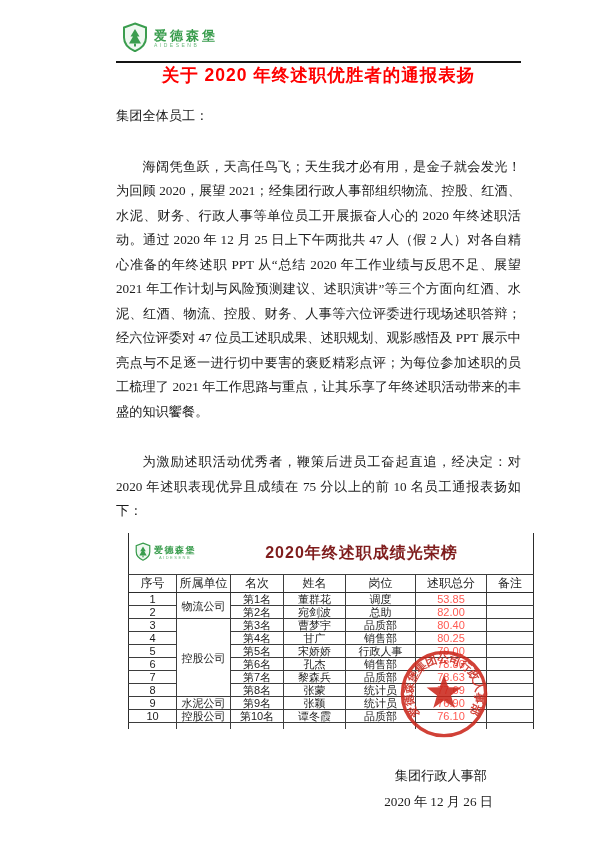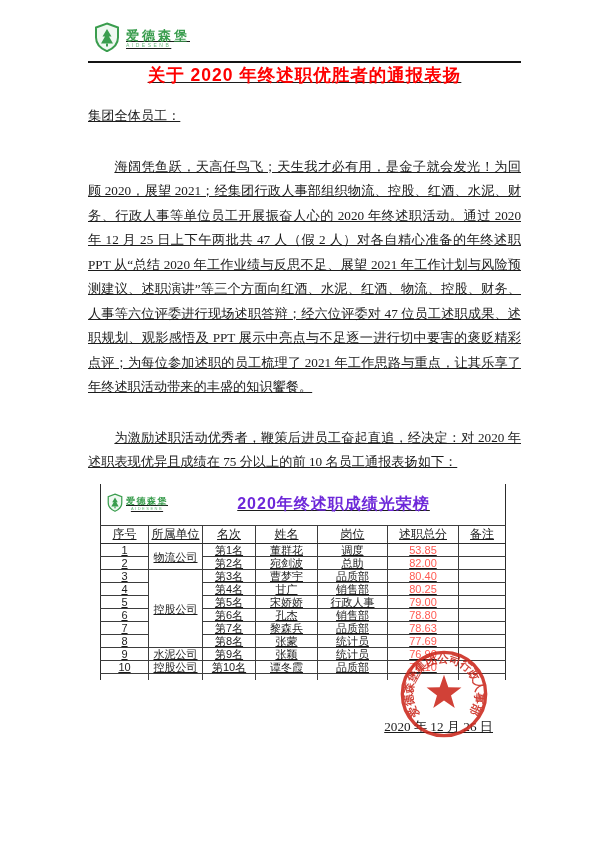--- a/index.html
+++ b/index.html
@@ -1,18 +1,18 @@
 <!DOCTYPE html>
 <html><head>
 <meta charset="utf-8">
 <style>
   * { margin:0; padding:0; box-sizing:border-box; }
   html,body { width:609px; height:860px; background:#ffffff; overflow:hidden; }
   body { font-family:"Liberation Serif", serif; color:#1c1c1c; position:relative; }
-  .page { padding:22px 88px 0 88px;text-decoration:underline; }
+  .page { padding:22px 88px 0 116px; }
 
   
   .brand { display:flex; align-items:center; gap:6px; padding-left:6px; }
   .brand-text { display:flex; flex-direction:column; line-height:1.1; }
   .brand-name { color:#3a9d4e; font-weight:bold; font-size:13px; letter-spacing:3px; font-family:"Liberation Sans",sans-serif; }
   .brand-sub { color:#6db97f; font-size:5px; letter-spacing:2.5px; font-family:"Liberation Sans",sans-serif; }
   .rule { border-bottom:2px solid #141414; margin-top:5px; }
 
   .doc-title { text-align:center; color:#fe0000; font-weight:bold;
                font-size:17.5px; font-family:"Liberation Sans",sans-serif; letter-spacing:1px; }
@@ -27,21 +27,21 @@
   table.grade { border-collapse:collapse; width:405px; table-layout:fixed;
                 font-family:"Liberation Sans",sans-serif; }
   table.grade td, table.grade th { border:1px solid #3d3d3d; text-align:center; vertical-align:middle; overflow:hidden; white-space:nowrap; }
   table.grade td:first-child, table.grade th:first-child { border-left:1.6px solid #2c2c2c; }
   table.grade td:last-child, table.grade th:last-child { border-right:1.6px solid #2c2c2c; }
   tr.title-row td { border-top:none; height:42px; padding:2px 6px; }
   .tbl-head-flex { display:flex; align-items:center; }
   .tbl-logo { display:flex; align-items:center; gap:3px; }
   .tbl-brand-name { color:#3a9d4e; font-weight:bold; font-size:9px; letter-spacing:1.5px; }
   .tbl-brand-sub { color:#6db97f; font-size:4px; letter-spacing:1.5px; }
-  .tbl-title { flex:1; text-align:center; color:#6d28d9; font-weight:bold; font-size:16px; letter-spacing:1px; }
+  .tbl-title { flex:1; text-align:center; color:#7f1d1d; font-weight:bold; font-size:16px; letter-spacing:1px; }
   table.grade th { font-weight:normal; font-size:12px; height:15px; border-bottom:1.4px solid #2c2c2c; }
   table.grade td.cell { font-size:11px; height:13px; line-height:12px; padding:0 1px; }
   td.score { color:#ff5a52; }
   tr.stub td { border-top:1px solid #3d3d3d; border-bottom:none; height:6px; }
   tr.stub td:first-child { border-left:1.6px solid #2c2c2c; }
   tr.stub td:last-child { border-right:1.6px solid #2c2c2c; }
 
   .closing { margin-top:13px; }
 
   
@@ -211,20 +211,21 @@
             <td></td>
             <td></td>
             <td></td>
       </tr>
     </tbody>
       </table>
   </div>
 
 
   <div class="sign-area">
+    <div class="sign-dept">集团行政人事部</div>
     <div class="sign-date">2020 年 12 月 26 日</div>
   </div>
 
 </div>
 
 <div class="seal">
   <svg width="100" height="100" viewBox="0 0 120 120">
     <circle cx="60" cy="60" r="50" fill="none" stroke="#cb271c" stroke-width="4"></circle>
     <polygon points="60,37 65.2,51.9 80.9,52.2 68.4,61.7 72.9,76.8 60,67.8 47.1,76.8 51.6,61.7 39.1,52.2 54.8,51.9" fill="#cb271c"></polygon>
     <defs>

